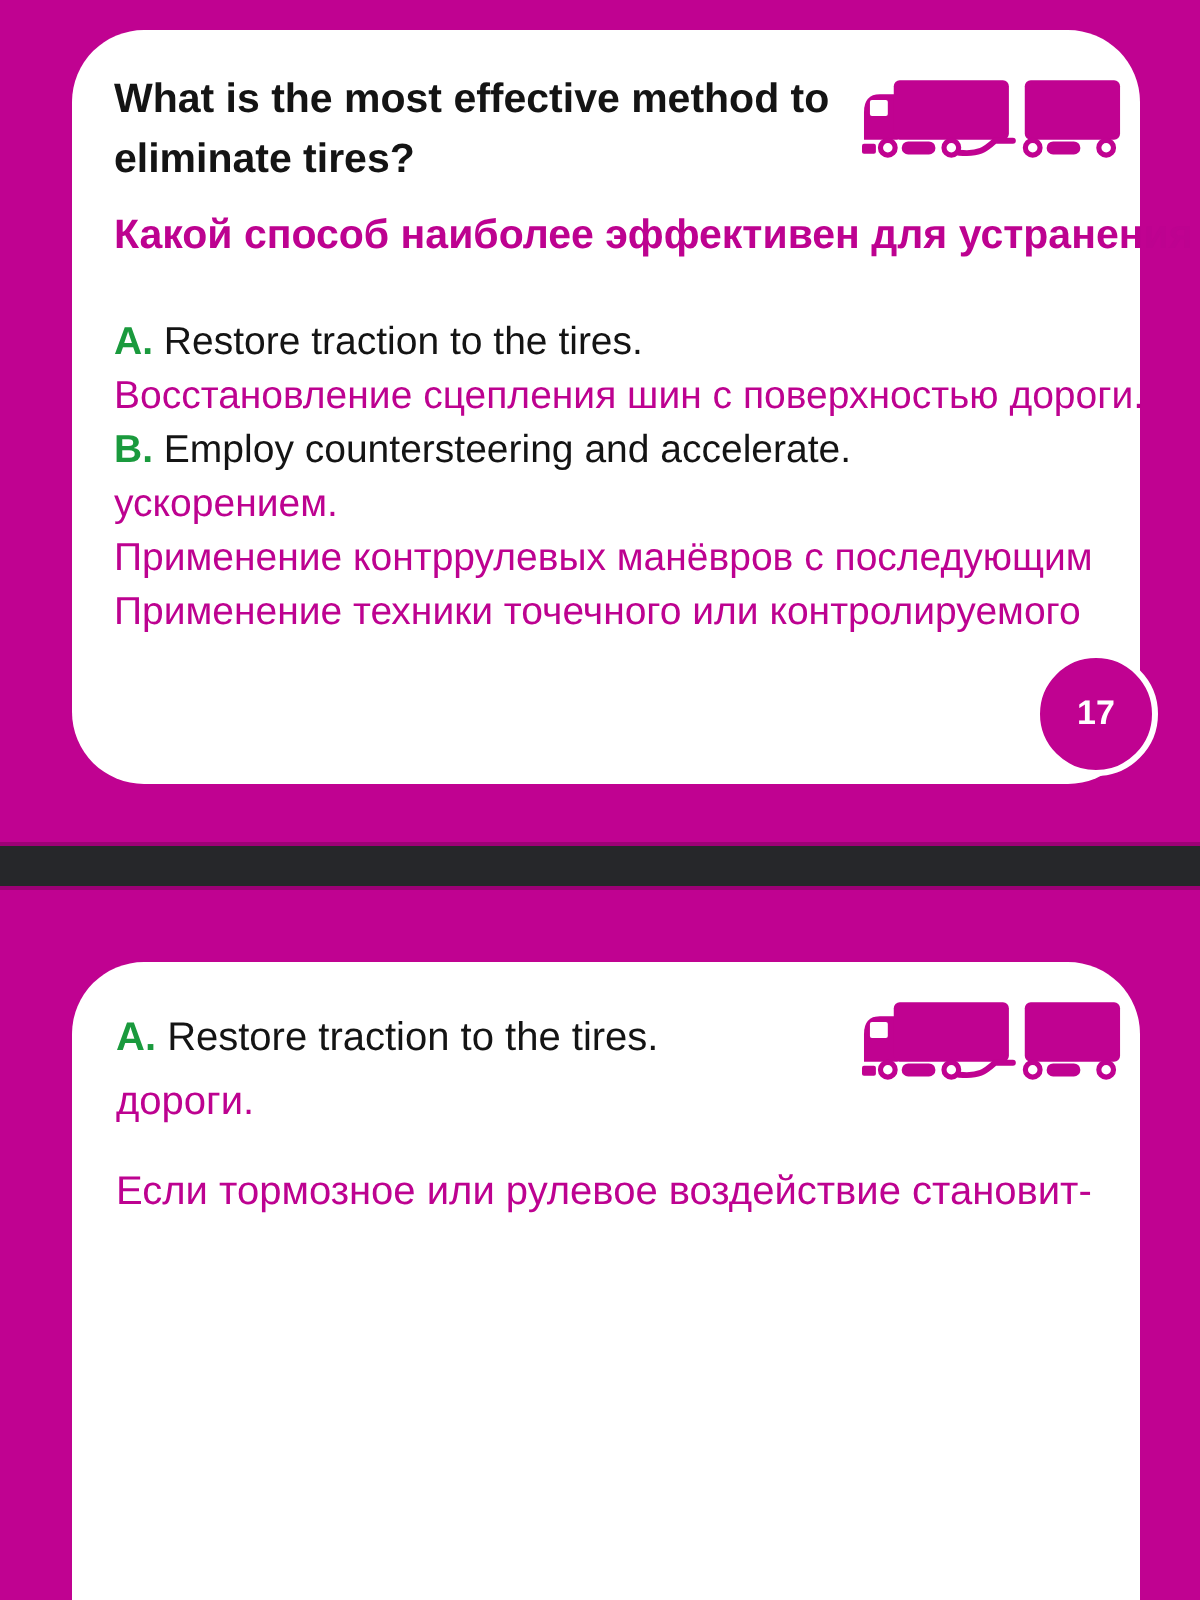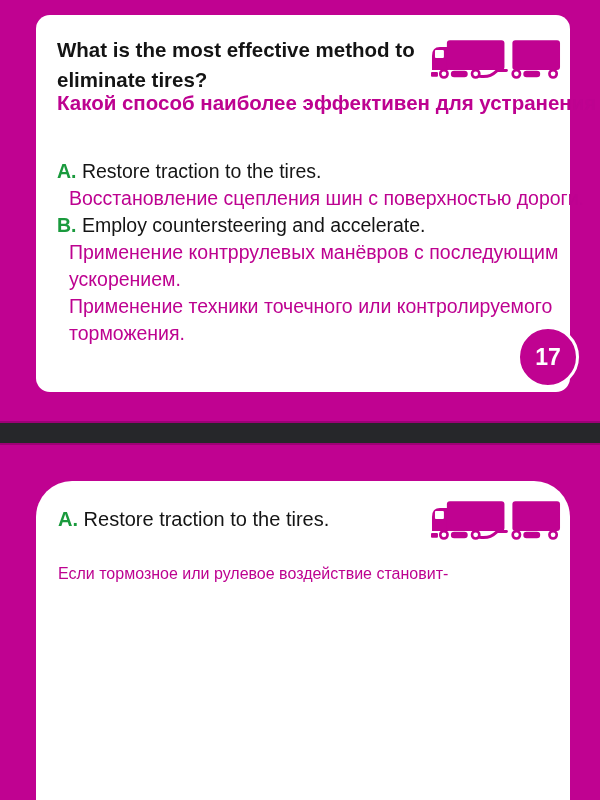--- a/index.html
+++ b/index.html
@@ -12,62 +12,62 @@
   html,body{margin:0;padding:0;}
   .page{
     position:relative;width:600px;height:800px;overflow:hidden;
     background:var(--magenta);
     font-family:"Liberation Sans","DejaVu Sans",sans-serif;
   }
   .card{
     position:absolute;left:36px;width:534px;background:#ffffff;
     border-radius:36px;
   }
-  .card-top{top:15px;height:377px;border-radius:14px;}
+  .card-top{top:15px;height:377px;}
   .card-bottom{top:481px;height:360px;}
   .divider{
     position:absolute;top:423px;left:0;width:600px;height:20px;
     background:var(--bar);
     box-shadow:0 -2px 0 rgba(0,0,0,0.18), 0 2px 0 rgba(0,0,0,0.18);
   }
   .truck{position:absolute;width:133px;height:44px;}
   .truck-top{right:6px;top:20px;}
   .truck-bottom{right:6px;top:15px;}
   .q-en{
     position:absolute;left:21px;top:20px;
     font-weight:bold;font-size:20.5px;line-height:30px;color:var(--ink);
     white-space:nowrap;
   }
   .q-ru{
-    position:absolute;left:21px;top:73px;
+    position:absolute;left:21px;top:88px;
     font-weight:bold;font-size:20.5px;line-height:30px;color:var(--magenta-text);
     white-space:nowrap;
   }
   .options{
     position:absolute;left:21px;top:143px;right:10px;
     font-size:19.5px;line-height:27px;white-space:nowrap;
   }
   .opt-letter{color:var(--green);font-weight:bold;}
   .opt-en{color:var(--ink);}
-  .opt-ru{color:var(--magenta-text);margin-left:12px;}
+  .opt-ru{color:var(--magenta-text);}
   .badge{
     position:absolute;left:481px;top:311px;width:62px;height:62px;
     box-sizing:border-box;border:3px solid #ffffff;border-radius:50%;
     background:var(--magenta);color:#ffffff;
-    font-weight:bold;font-size:23px;
+    font-weight:bold;font-size:17px;
     display:flex;align-items:center;justify-content:center;
   }
   .ans-block{
     position:absolute;left:22px;top:22px;right:10px;
     font-size:20px;line-height:32px;white-space:nowrap;
   }
   .ans-ru{color:var(--magenta-text);}
   .expl{
-    margin-top:23px;color:var(--magenta-text);
-    font-size:16px;line-height:32px;white-space:nowrap;
+    margin-top:13px;color:var(--magenta-text);
+    font-size:20px;line-height:32px;white-space:nowrap;
   }
 </style>
 </head>
 <body>
 
 <svg width="0" height="0" style="position:absolute">
   <defs>
     <g id="truck-glyph">
       <path d="M1,35 L1,21 Q1,12 9,12 L18,12 L18,35 Z" fill="currentColor"></path>
       <rect x="4" y="15" width="9" height="8" rx="1" fill="#ffffff"></rect>
@@ -103,45 +103,45 @@
     <div class="q-ru">
       <div>Какой способ наиболее эффективен для устранения</div>
     </div>
 
     <div class="options">
 
       <div class="opt-en"><span class="opt-letter">A.</span> <span>Restore traction to the tires.</span></div>
       <div class="opt-ru">Восстановление сцепления шин с поверхностью дороги.</div>
 
       <div class="opt-en"><span class="opt-letter">B.</span> <span>Employ countersteering and accelerate.</span></div>
+      <div class="opt-ru">ускорением.</div>
       <div class="opt-ru">Применение контррулевых манёвров с последующим</div>
-      <div class="opt-ru">ускорением.</div>
 
       <div class="opt-ru">Применение техники точечного или контролируемого</div>
-      <div class="opt-ru">торможения.</div>
 
     </div>
 
     <div class="badge">
       <span>17</span>
     </div>
   </div>
 
   <div class="divider"></div>
 
   <div class="card card-bottom">
 
     <span class="truck truck-bottom" style="color:var(--magenta)">
       <svg viewBox="0 0 134 44" width="133" height="44">
           <use href="#truck-glyph"></use>
         </svg>
     </span>
 
     <div class="ans-block">
       <div class="opt-en"><span class="opt-letter">A.</span> <span>Restore traction to the tires.</span></div>
+      <div class="ans-ru">дороги.</div>
 
       <div class="expl">
         <div>Если тормозное или рулевое воздействие становит-</div>
       </div>
     </div>
 
   </div>
 
 </div>
 

